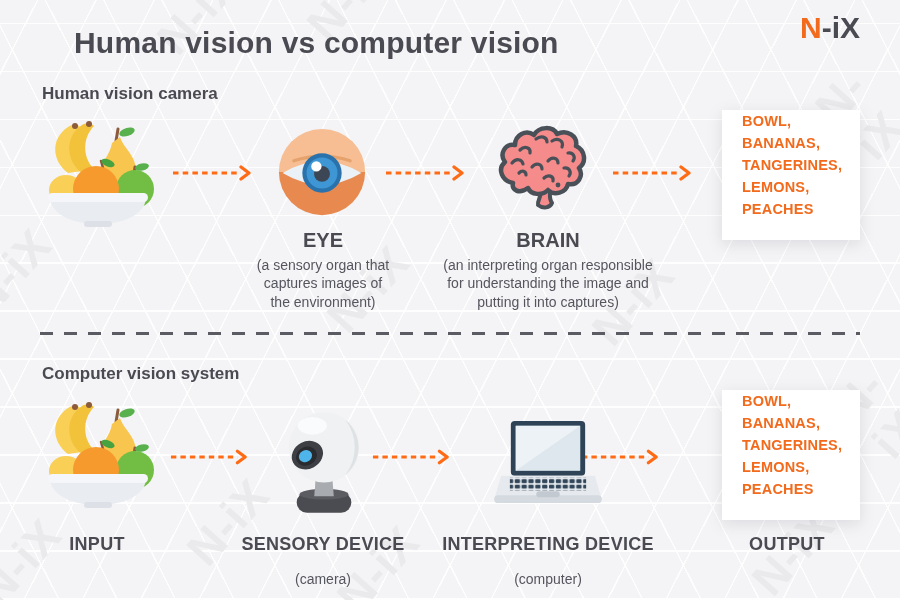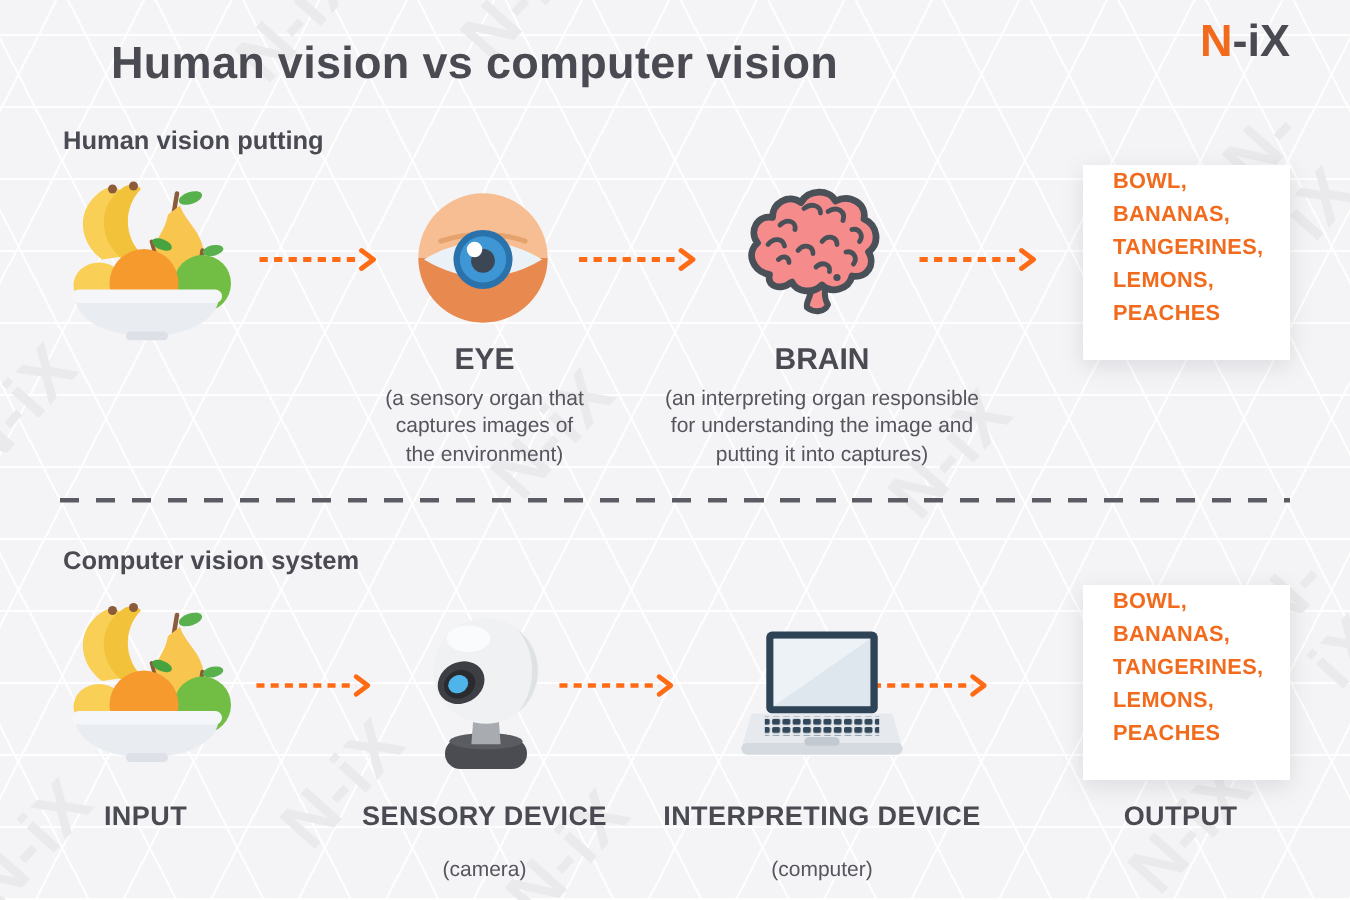--- a/index.html
+++ b/index.html
@@ -54,21 +54,21 @@
   <span class="wm" style="left:585px;top:275px">N-iX</span>
   <span class="wm" style="left:853px;top:360px">N-iX</span>
   <span class="wm" style="left:180px;top:495px">N-iX</span>
   <span class="wm" style="left:330px;top:542px">N-iX</span>
   <span class="wm" style="left:745px;top:525px">N-iX</span>
   <span class="wm" style="left:-28px;top:535px">N-iX</span>
 
   <div class="abs page-title">Human vision vs computer vision</div>
   <div class="abs logo"><span class="n">N</span><span>-iX</span></div>
 
-  <div class="abs section-heading" style="left:42px;top:84px">Human vision putting</div>
+  <div class="abs section-heading" style="left:42px;top:84px">Human vision camera</div>
 
   <div class="abs" style="left:38px;top:115px">
     <svg width="120" height="112" viewBox="0 0 120 112">
       <path d="M30 58 C14 46 12 24 30 12 C34 9 40 9 42 12 C30 24 30 44 44 56 Z" fill="#F9CF55"></path>
       <path d="M44 58 C28 46 26 22 44 10 C48 7 54 8 56 11 C44 23 44 44 58 56 Z" fill="#F2C23B"></path>
       <circle cx="37" cy="11" r="3" fill="#8C5B3C"></circle>
         <circle cx="51" cy="9" r="3" fill="#8C5B3C"></circle>
       <path d="M80 14 L78 26" stroke="#8C5B3C" stroke-width="3" stroke-linecap="round" fill="none"></path>
       <ellipse cx="89" cy="17" rx="8" ry="4" fill="#58B14C" transform="rotate(-18 89 17)"></ellipse>
       <path d="M82 22 C86 34 98 40 98 56 C98 70 88 79 78 79 C68 79 60 70 62 56 C64 46 72 40 74 28 Z" fill="#F8C54F"></path>

